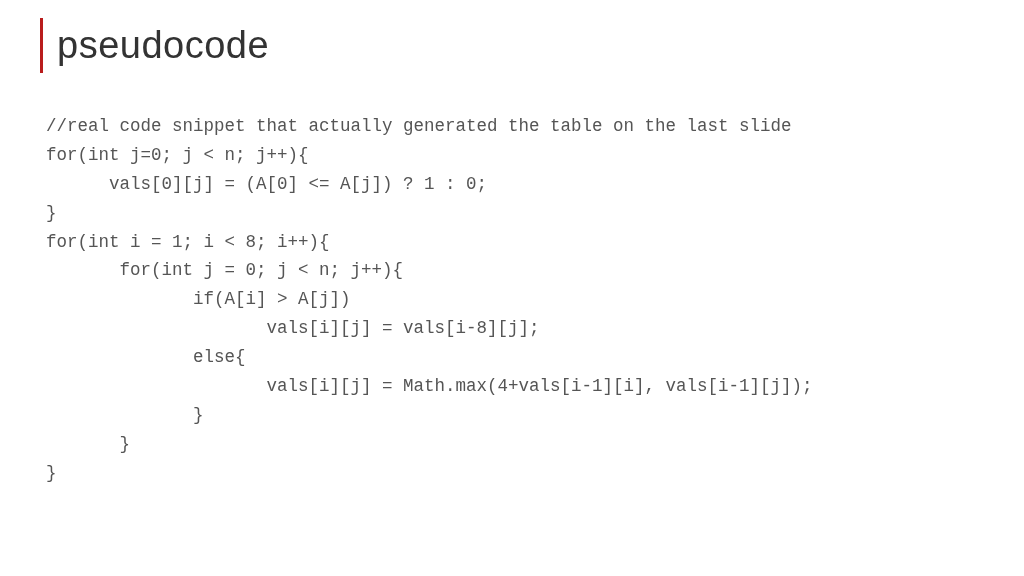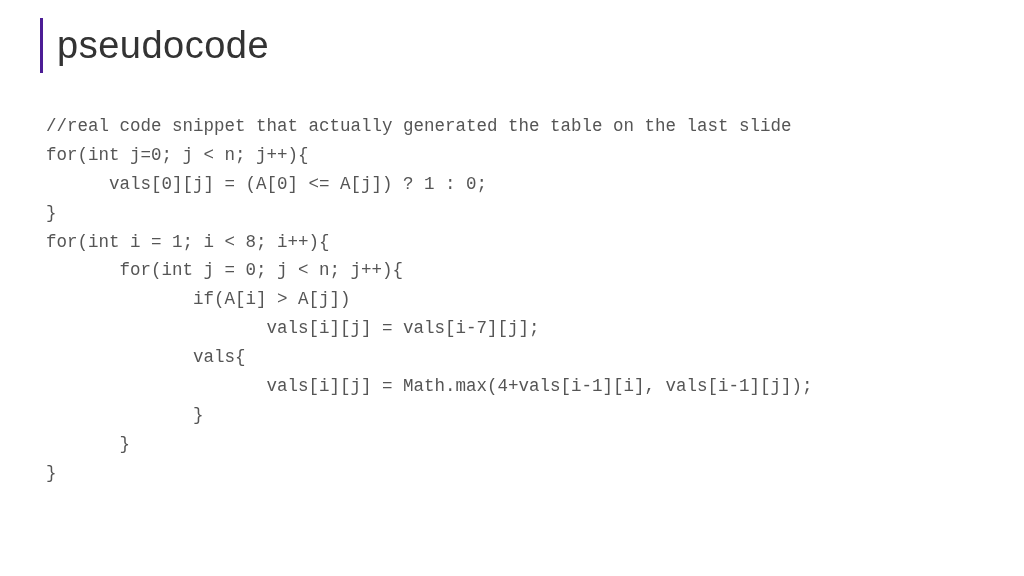--- a/index.html
+++ b/index.html
@@ -12,21 +12,21 @@
       height: 576px;
       background: #ffffff;
       font-family: Arial, sans-serif;
       position: relative;
       overflow: hidden;
     }
     .title-container {
       position: absolute;
       top: 18px;
       left: 40px;
-      border-left: 3px solid #4c1d95;
+      border-left: 3px solid #b91c1c;
       padding-left: 14px;
       padding-top: 6px;
       padding-bottom: 6px;
     }
     .title {
       font-size: 38px;
       font-weight: normal;
       color: #333;
       letter-spacing: 0.5px;
     }
@@ -49,18 +49,18 @@
   <h1 class="title">pseudocode</h1>
 </div>
 
 <div class="code-block"><span>//real code snippet that actually generated the table on the last slide</span>
 <span>for(int j=0; j &lt; n; j++){</span>
 <span>      vals[0][j] = (A[0] &lt;= A[j]) ? 1 : 0;</span>
 <span>}</span>
 <span>for(int i = 1; i &lt; 8; i++){</span>
 <span>       for(int j = 0; j &lt; n; j++){</span>
 <span>              if(A[i] &gt; A[j])</span>
-<span>                     vals[i][j] = vals[i-7][j];</span>
-<span>              vals{</span>
+<span>                     vals[i][j] = vals[i-8][j];</span>
+<span>              else{</span>
 <span>                     vals[i][j] = Math.max(4+vals[i-1][i], vals[i-1][j]);</span>
 <span>              }</span>
 <span>       }</span>
 <span>}</span></div>
 
 </body></html>

